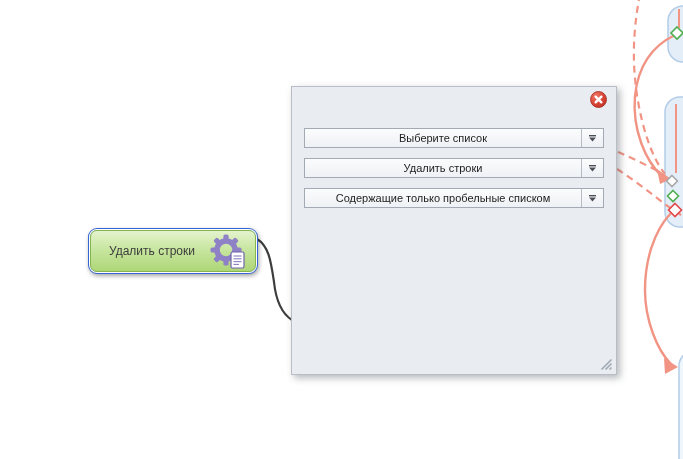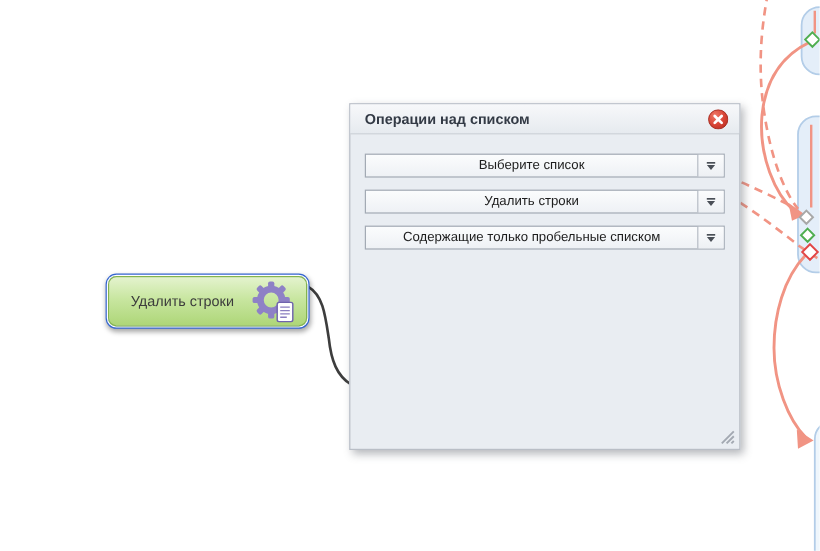--- a/index.html
+++ b/index.html
@@ -117,23 +117,20 @@
         <line x1="2.5" y1="4" x2="10.5" y2="4" stroke="#8a7ec0" stroke-width="1.1"></line>
         <line x1="2.5" y1="6.8" x2="10.5" y2="6.8" stroke="#8a7ec0" stroke-width="1.1"></line>
         <line x1="2.5" y1="9.6" x2="10.5" y2="9.6" stroke="#8a7ec0" stroke-width="1.1"></line>
         <line x1="2.5" y1="12.4" x2="8" y2="12.4" stroke="#8a7ec0" stroke-width="1.1"></line>
       </g>
     </svg>
   </div>
 </div>
 
 <div class="dialog">
-  <div class="dialog-titlebar">
-    <span class="dialog-title">Операции над списком</span>
-  </div>
   <svg class="dialog-close" viewBox="0 0 17 17">
     <defs>
       <radialGradient id="gradRed" cx="35%" cy="30%" r="80%">
         <stop offset="0%" stop-color="#ef7a68"></stop>
         <stop offset="60%" stop-color="#d84436"></stop>
         <stop offset="100%" stop-color="#bb3124"></stop>
       </radialGradient>
     </defs>
     <circle cx="8.5" cy="8.5" r="8" fill="url(#gradRed)" stroke="#a52b1f" stroke-width="0.8"></circle>
     <path d="M5.6,5.6 L11.4,11.4 M11.4,5.6 L5.6,11.4" stroke="#ffffff" stroke-width="2.3" stroke-linecap="round"></path>

